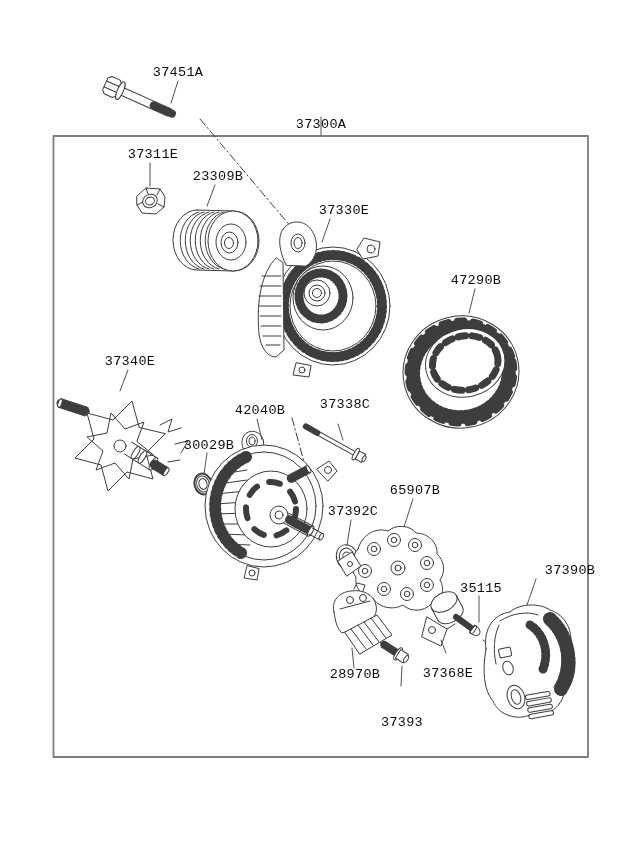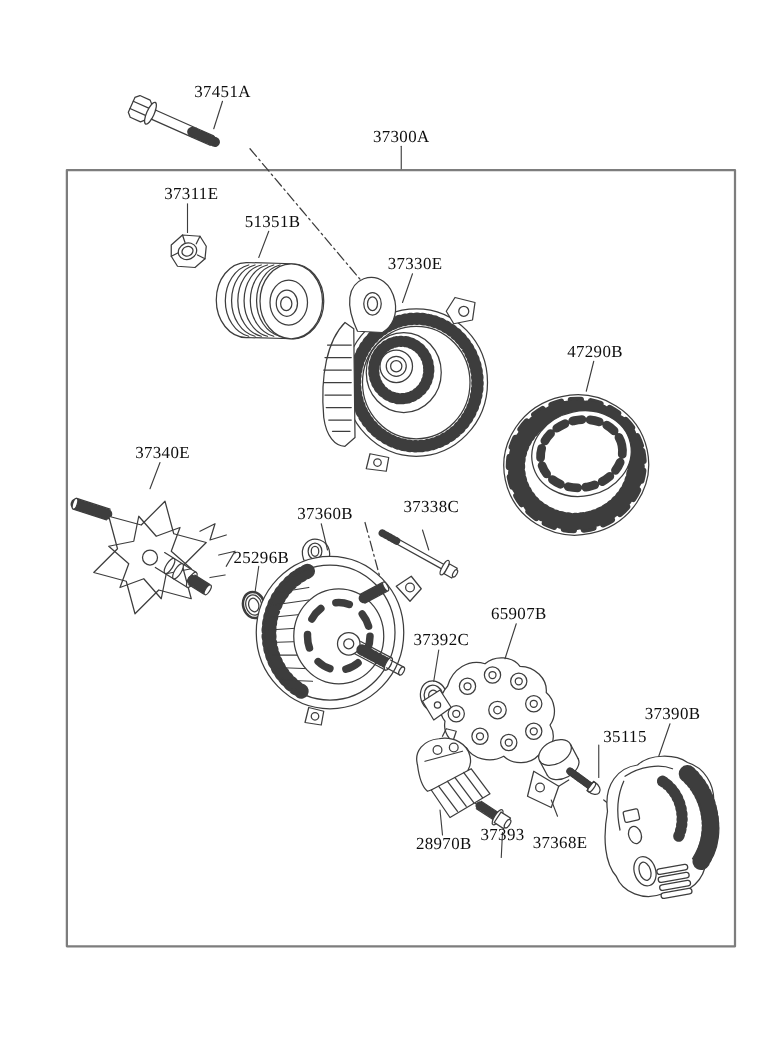--- a/index.html
+++ b/index.html
@@ -1,17 +1,17 @@
 <!DOCTYPE html>
 <html><head>
 <meta charset="utf-8">
 <style>
   html,body{margin:0;padding:0;background:#fff;}
   .stage{position:relative;width:620px;height:848px;background:#ffffff;overflow:hidden;
-         font-family:Liberation Serif, serif;}
+         font-family:Liberation Mono, monospace;}
   .stage svg{position:absolute;left:0;top:0;}
   .lbl{position:absolute;transform:translate(-50%,-50%);font-size:13.5px;line-height:1;
        color:#0d0d0d;white-space:nowrap;letter-spacing:.3px;}
 </style>
 </head>
 <body>
 
 <div class="stage">
 
 <svg width="620" height="848" viewBox="0 0 620 848">
@@ -248,30 +248,30 @@
     <line x1="479" y1="596" x2="479" y2="622"></line>
     <line x1="446" y1="653" x2="441" y2="640"></line>
     <line x1="354" y1="668" x2="352" y2="648"></line>
     <line x1="401" y1="686" x2="402" y2="666"></line>
   </g>
 
 </g>
 </svg>
 
 <div class="lbl" style="left:178px;top:73px">37451A</div>
-<div class="lbl" style="left:321px;top:109px">37300A</div>
+<div class="lbl" style="left:321px;top:125px">37300A</div>
 <div class="lbl" style="left:153px;top:155px">37311E</div>
-<div class="lbl" style="left:218px;top:177px">51351B</div>
-<div class="lbl" style="left:332px;top:211px">37330E</div>
+<div class="lbl" style="left:218px;top:177px">23309B</div>
+<div class="lbl" style="left:344px;top:211px">37330E</div>
 <div class="lbl" style="left:476px;top:281px">47290B</div>
 <div class="lbl" style="left:130px;top:362px">37340E</div>
-<div class="lbl" style="left:260px;top:411px">37360B</div>
+<div class="lbl" style="left:260px;top:411px">42040B</div>
 <div class="lbl" style="left:345px;top:405px">37338C</div>
-<div class="lbl" style="left:209px;top:446px">25296B</div>
+<div class="lbl" style="left:209px;top:446px">30029B</div>
 <div class="lbl" style="left:415px;top:491px">65907B</div>
 <div class="lbl" style="left:353px;top:512px">37392C</div>
-<div class="lbl" style="left:538px;top:571px">37390B</div>
-<div class="lbl" style="left:500px;top:589px">35115</div>
+<div class="lbl" style="left:570px;top:571px">37390B</div>
+<div class="lbl" style="left:481px;top:589px">35115</div>
 <div class="lbl" style="left:448px;top:674px">37368E</div>
 <div class="lbl" style="left:355px;top:675px">28970B</div>
-<div class="lbl" style="left:402px;top:668px">37393</div>
+<div class="lbl" style="left:402px;top:723px">37393</div>
 
 </div>
 
 </body></html>

